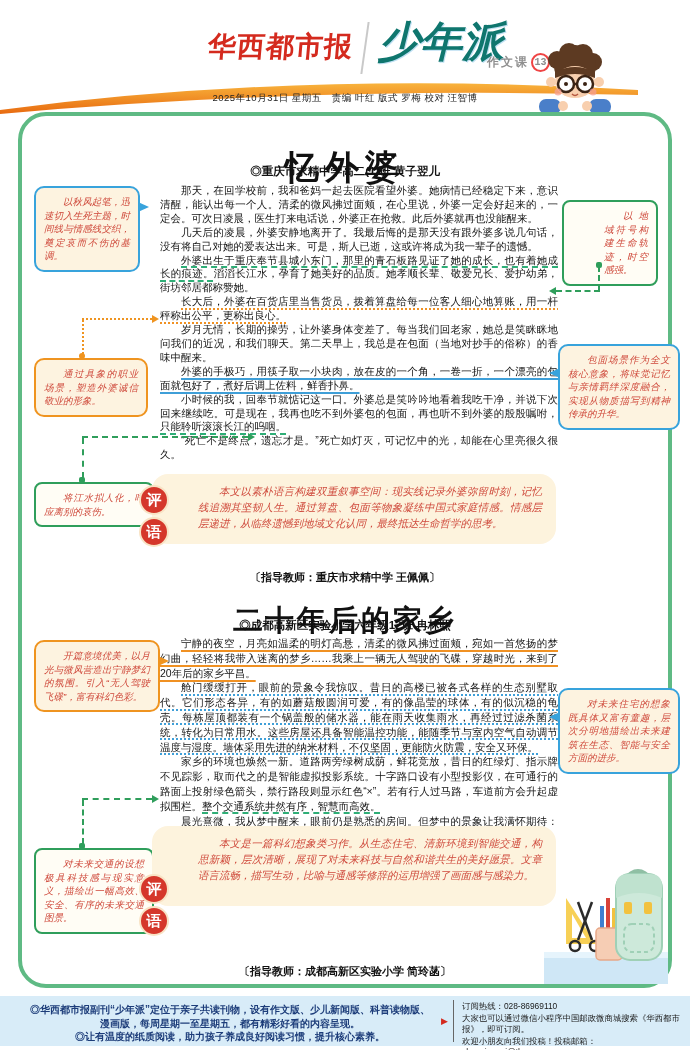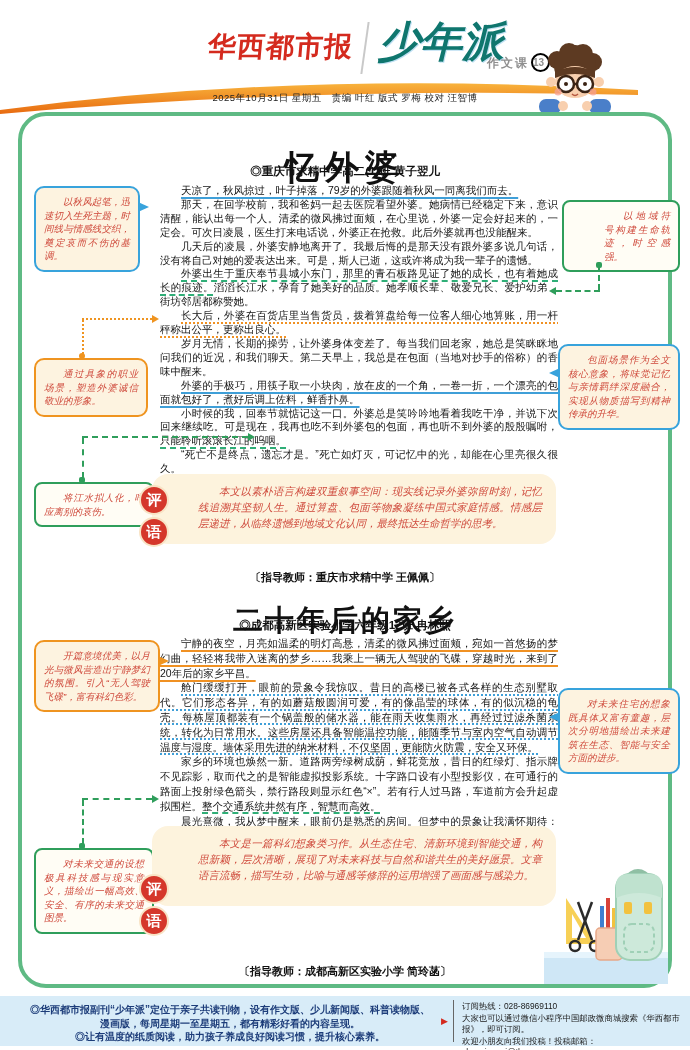--- a/index.html
+++ b/index.html
@@ -6,22 +6,22 @@
   .page{position:relative;width:690px;height:1050px;background:#fff;overflow:hidden;
         font-family:"Liberation Sans",sans-serif;color:#1a1a1a;}
 
   
   .masthead{position:absolute;left:208px;top:28px;font-family:"DejaVu Serif",serif;
             font-weight:900;font-size:28px;color:#d42a1e;transform:skewX(-5deg);letter-spacing:1px;}
   .mast-divider{position:absolute;left:364px;top:22px;width:2px;height:52px;background:#c9c9c9;transform:skewX(-8deg);}
   .section-logo{position:absolute;left:378px;top:14px;font-weight:900;font-size:42px;color:#0f766e;
                 font-style:italic;letter-spacing:0px;text-shadow:1px 1px 0 #bfe0f3;}
   .badge{position:absolute;left:487px;top:53px;font-weight:bold;font-size:12px;color:#8f8f8f;letter-spacing:2px;}
-  .badge-num{display:inline-block;width:15px;height:15px;line-height:15px;
-             border:2px solid #000000;border-radius:50%;font-size:10px;letter-spacing:0;margin-left:2px;vertical-align:1px;}
+  .badge-num{display:inline-block;width:15px;height:15px;line-height:15px;text-align:center;
+             border:2px solid #ef4444;border-radius:50%;font-size:10px;letter-spacing:0;margin-left:2px;vertical-align:1px;font-family:Liberation Mono, monospace;}
   .swoosh{position:absolute;left:0;top:64px;}
   .dateline{position:absolute;left:0;top:92px;width:100%;text-align:center;font-size:9.5px;color:#222;letter-spacing:.5px;}
   .mascot{position:absolute;left:534px;top:42px;}
 
   
   .frame{position:absolute;left:18px;top:112px;width:654px;height:876px;box-sizing:border-box;
          border:4px solid #5fba84;border-radius:28px;background:#fff;}
 
   .essay-title{position:absolute;left:0;width:690px;text-align:center;font-family:"DejaVu Serif",serif;
                font-weight:900;color:#111;}
@@ -50,21 +50,21 @@
   .n-orange{background:#fdf3e0;border:2px solid #ef9420;border-radius:10px;}
   .n-green{background:#fffdf5;border:2px solid #2f9e5b;border-radius:8px;}
   .tail-r::after{content:"";position:absolute;right:-11px;top:14px;border-style:solid;
                  border-width:5px 0 5px 11px;border-color:transparent transparent transparent #38a3dc;}
   .tail-r-o::after{content:"";position:absolute;right:-11px;top:14px;border-style:solid;
                  border-width:5px 0 5px 11px;border-color:transparent transparent transparent #ef9420;}
   .tail-l::before{content:"";position:absolute;left:-11px;top:22px;border-style:solid;
                  border-width:5px 11px 5px 0;border-color:transparent #38a3dc transparent transparent;}
 
   #e1c1{left:34px;top:186px;width:106px;}
-  #e1c2{left:562px;top:200px;width:118px;padding-left:40px;}
+  #e1c2{left:562px;top:200px;width:96px;padding-left:40px;}
   #e1c3{left:34px;top:358px;width:114px;}
   #e1c4{left:558px;top:344px;width:122px;}
   #e1c5{left:34px;top:482px;width:120px;}
   #e2c1{left:34px;top:640px;width:126px;}
   #e2c2{left:558px;top:688px;width:122px;}
   #e2c3{left:34px;top:848px;width:120px;}
 
   
   .conn{position:absolute;}
   .cv-g{border-left:2px dashed #2f9e5b;width:0;}
@@ -140,21 +140,20 @@
     <rect x="55" y="57" width="22" height="15" rx="7" fill="#4a7fc9"></rect>
     <circle cx="29" cy="64" r="5" fill="#f8cfae"></circle>
       <circle cx="53" cy="64" r="5" fill="#f8cfae"></circle>
   </svg>
 
   <div class="frame"></div>
 
   <h1 class="essay-title" id="e1-title">忆外婆</h1>
   <div class="essay-byline" id="e1-byline">◎重庆市求精中学高二(1)班 黄子翌儿</div>
   <div class="essay-body" id="e1-body">
-      <p><span class="u-blue-solid">天凉了，秋风掠过，叶子掉落，79岁的外婆跟随着秋风一同离我们而去。</span></p>
       <p><span>那天，在回学校前，我和爸妈一起去医院看望外婆。她病情已经稳定下来，意识清醒，能认出每一个人。清柔的微风拂过面颊，在心里说，外婆一定会好起来的，一定会。可次日凌晨，医生打来电话说，外婆正在抢救。此后外婆就再也没能醒来。</span></p>
       <p><span>几天后的凌晨，外婆安静地离开了。我最后悔的是那天没有跟外婆多说几句话，没有将自己对她的爱表达出来。可是，斯人已逝，这或许将成为我一辈子的遗憾。</span></p>
       <p><span class="u-green-dashed">外婆出生于重庆奉节县城小东门，那里的青石板路见证了她的成长，也有着她成长的痕迹。</span><span>滔滔长江水，孕育了她美好的品质。她孝顺长辈、敬爱兄长、爱护幼弟，街坊邻居都称赞她。</span></p>
       <p><span class="u-orange-dotted">长大后，外婆在百货店里当售货员，拨着算盘给每一位客人细心地算账，用一杆秤称出公平，更称出良心。</span></p>
       <p><span>岁月无情，长期的操劳，让外婆身体变差了。每当我们回老家，她总是笑眯眯地问我们的近况，和我们聊天。第二天早上，我总是在包面（当地对抄手的俗称）的香味中醒来。</span></p>
       <p><span class="u-blue-solid">外婆的手极巧，用筷子取一小块肉，放在皮的一个角，一卷一折，一个漂亮的包面就包好了，煮好后调上佐料，鲜香扑鼻。</span></p>
       <p><span>小时候的我，回奉节就惦记这一口。外婆总是笑吟吟地看着我吃干净，并说下次回来继续吃。可是现在，我再也吃不到外婆包的包面，再也听不到外婆的殷殷嘱咐，</span><span class="u-green-dashed">只能聆听滚滚长江的呜咽。</span></p>
       <p><span>“死亡不是终点，遗忘才是。”死亡如灯灭，可记忆中的光，却能在心里亮很久很久。</span></p>
     </div>
 

